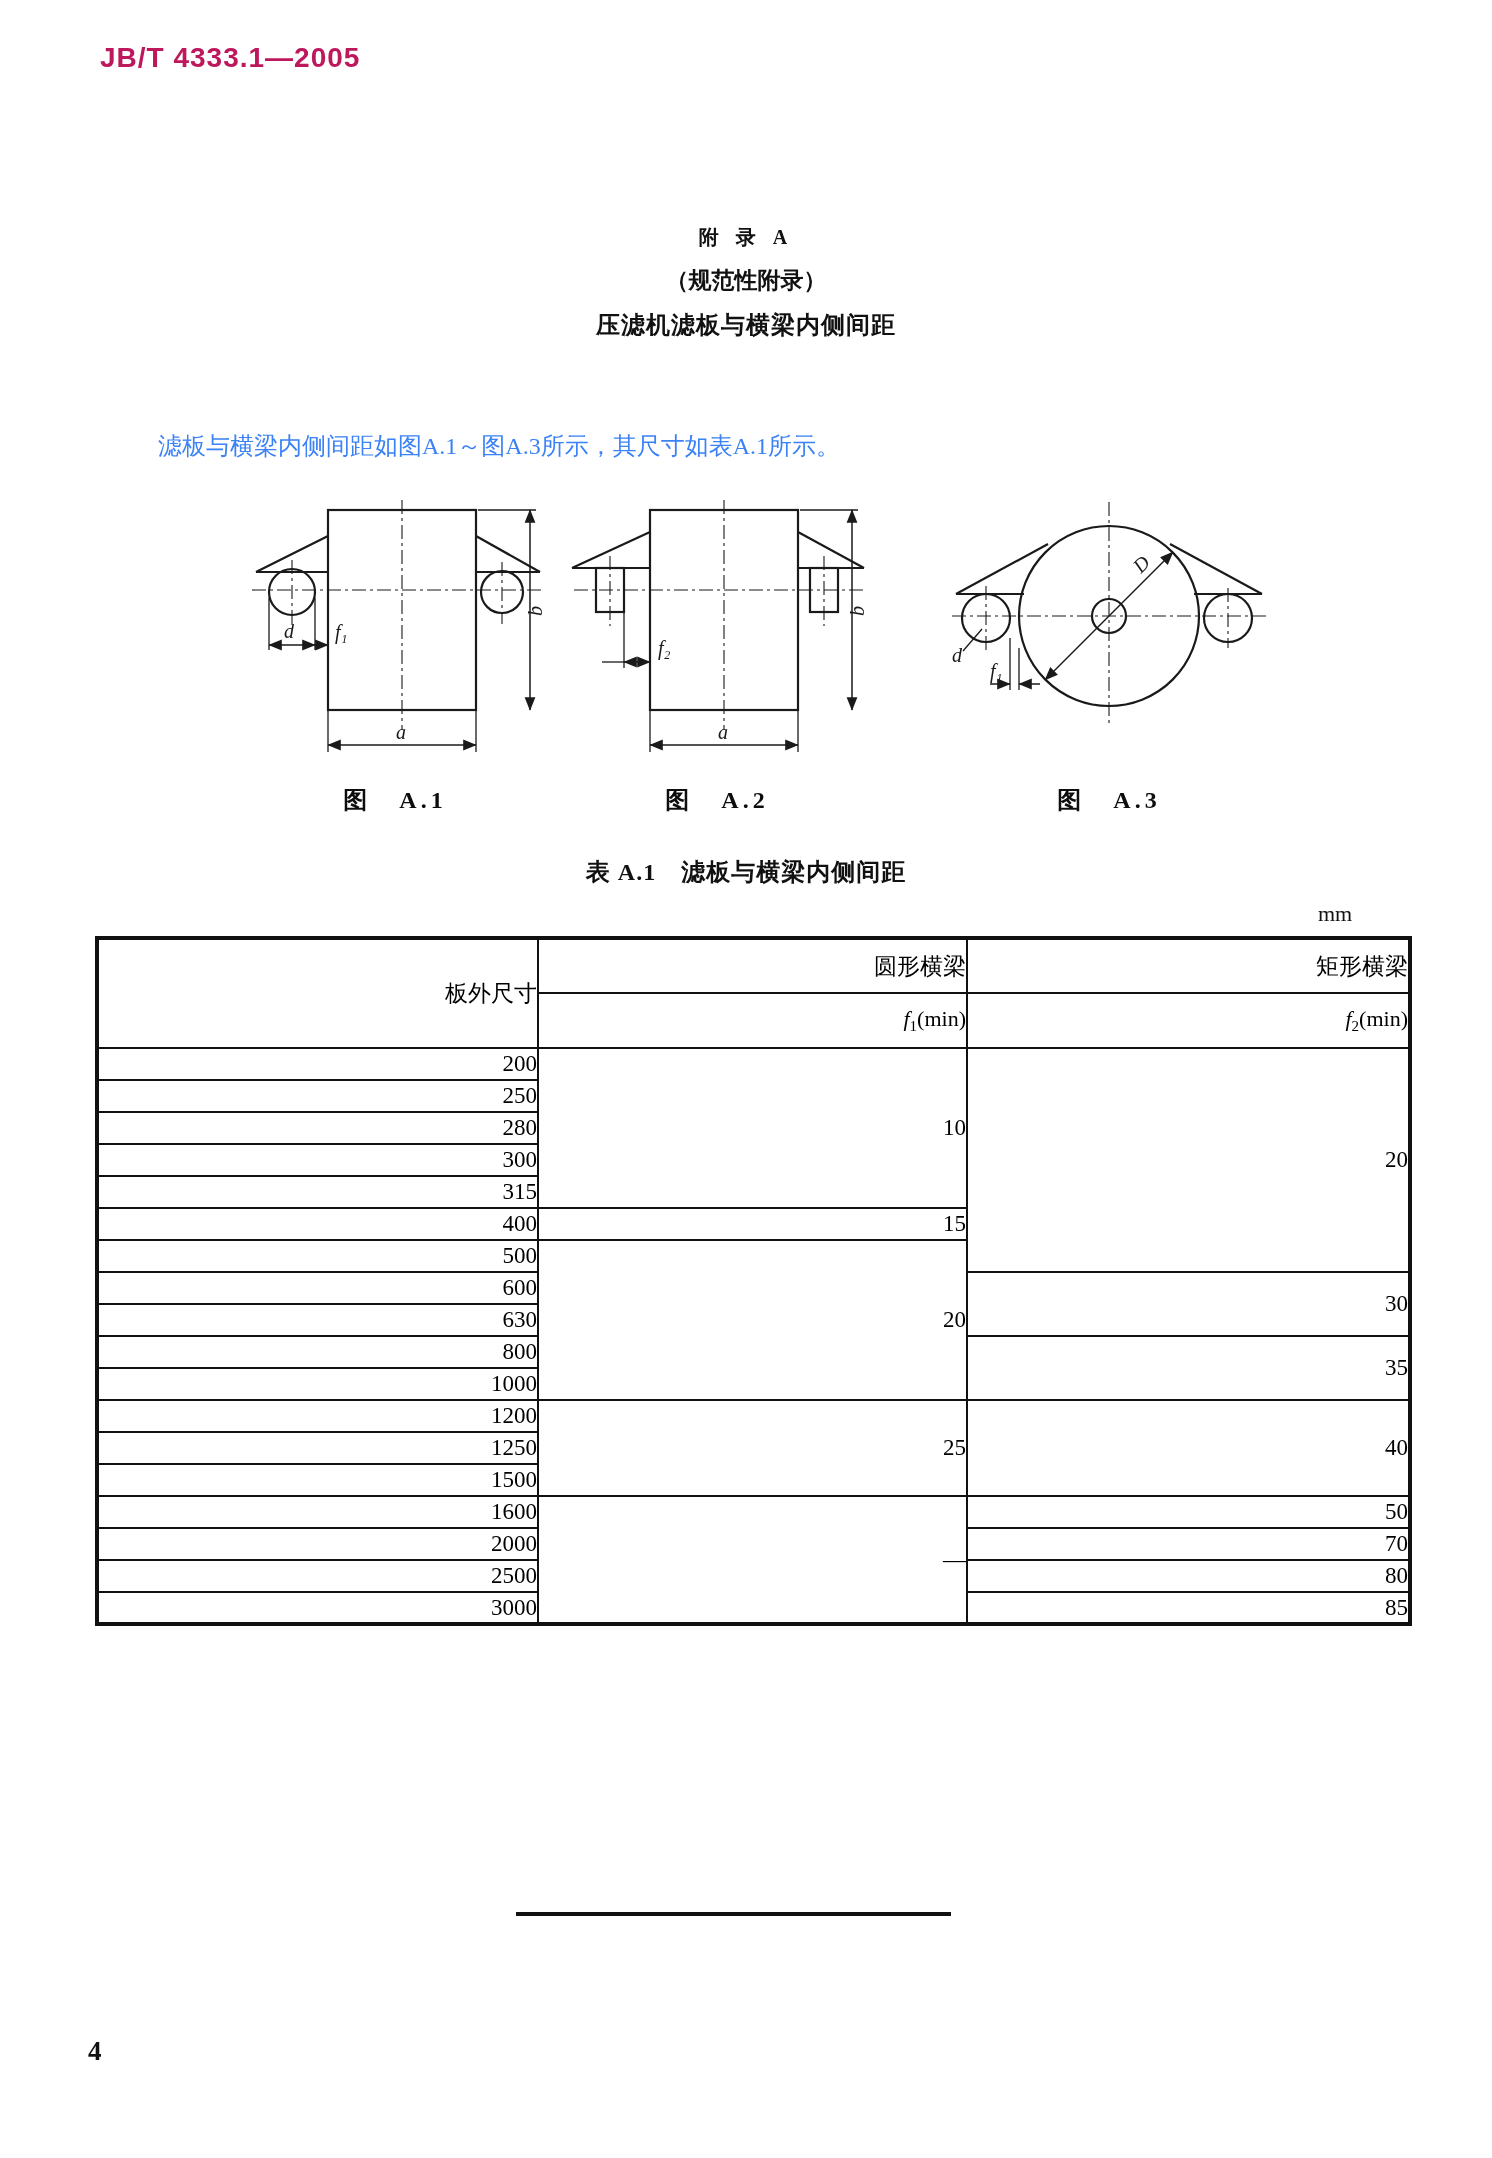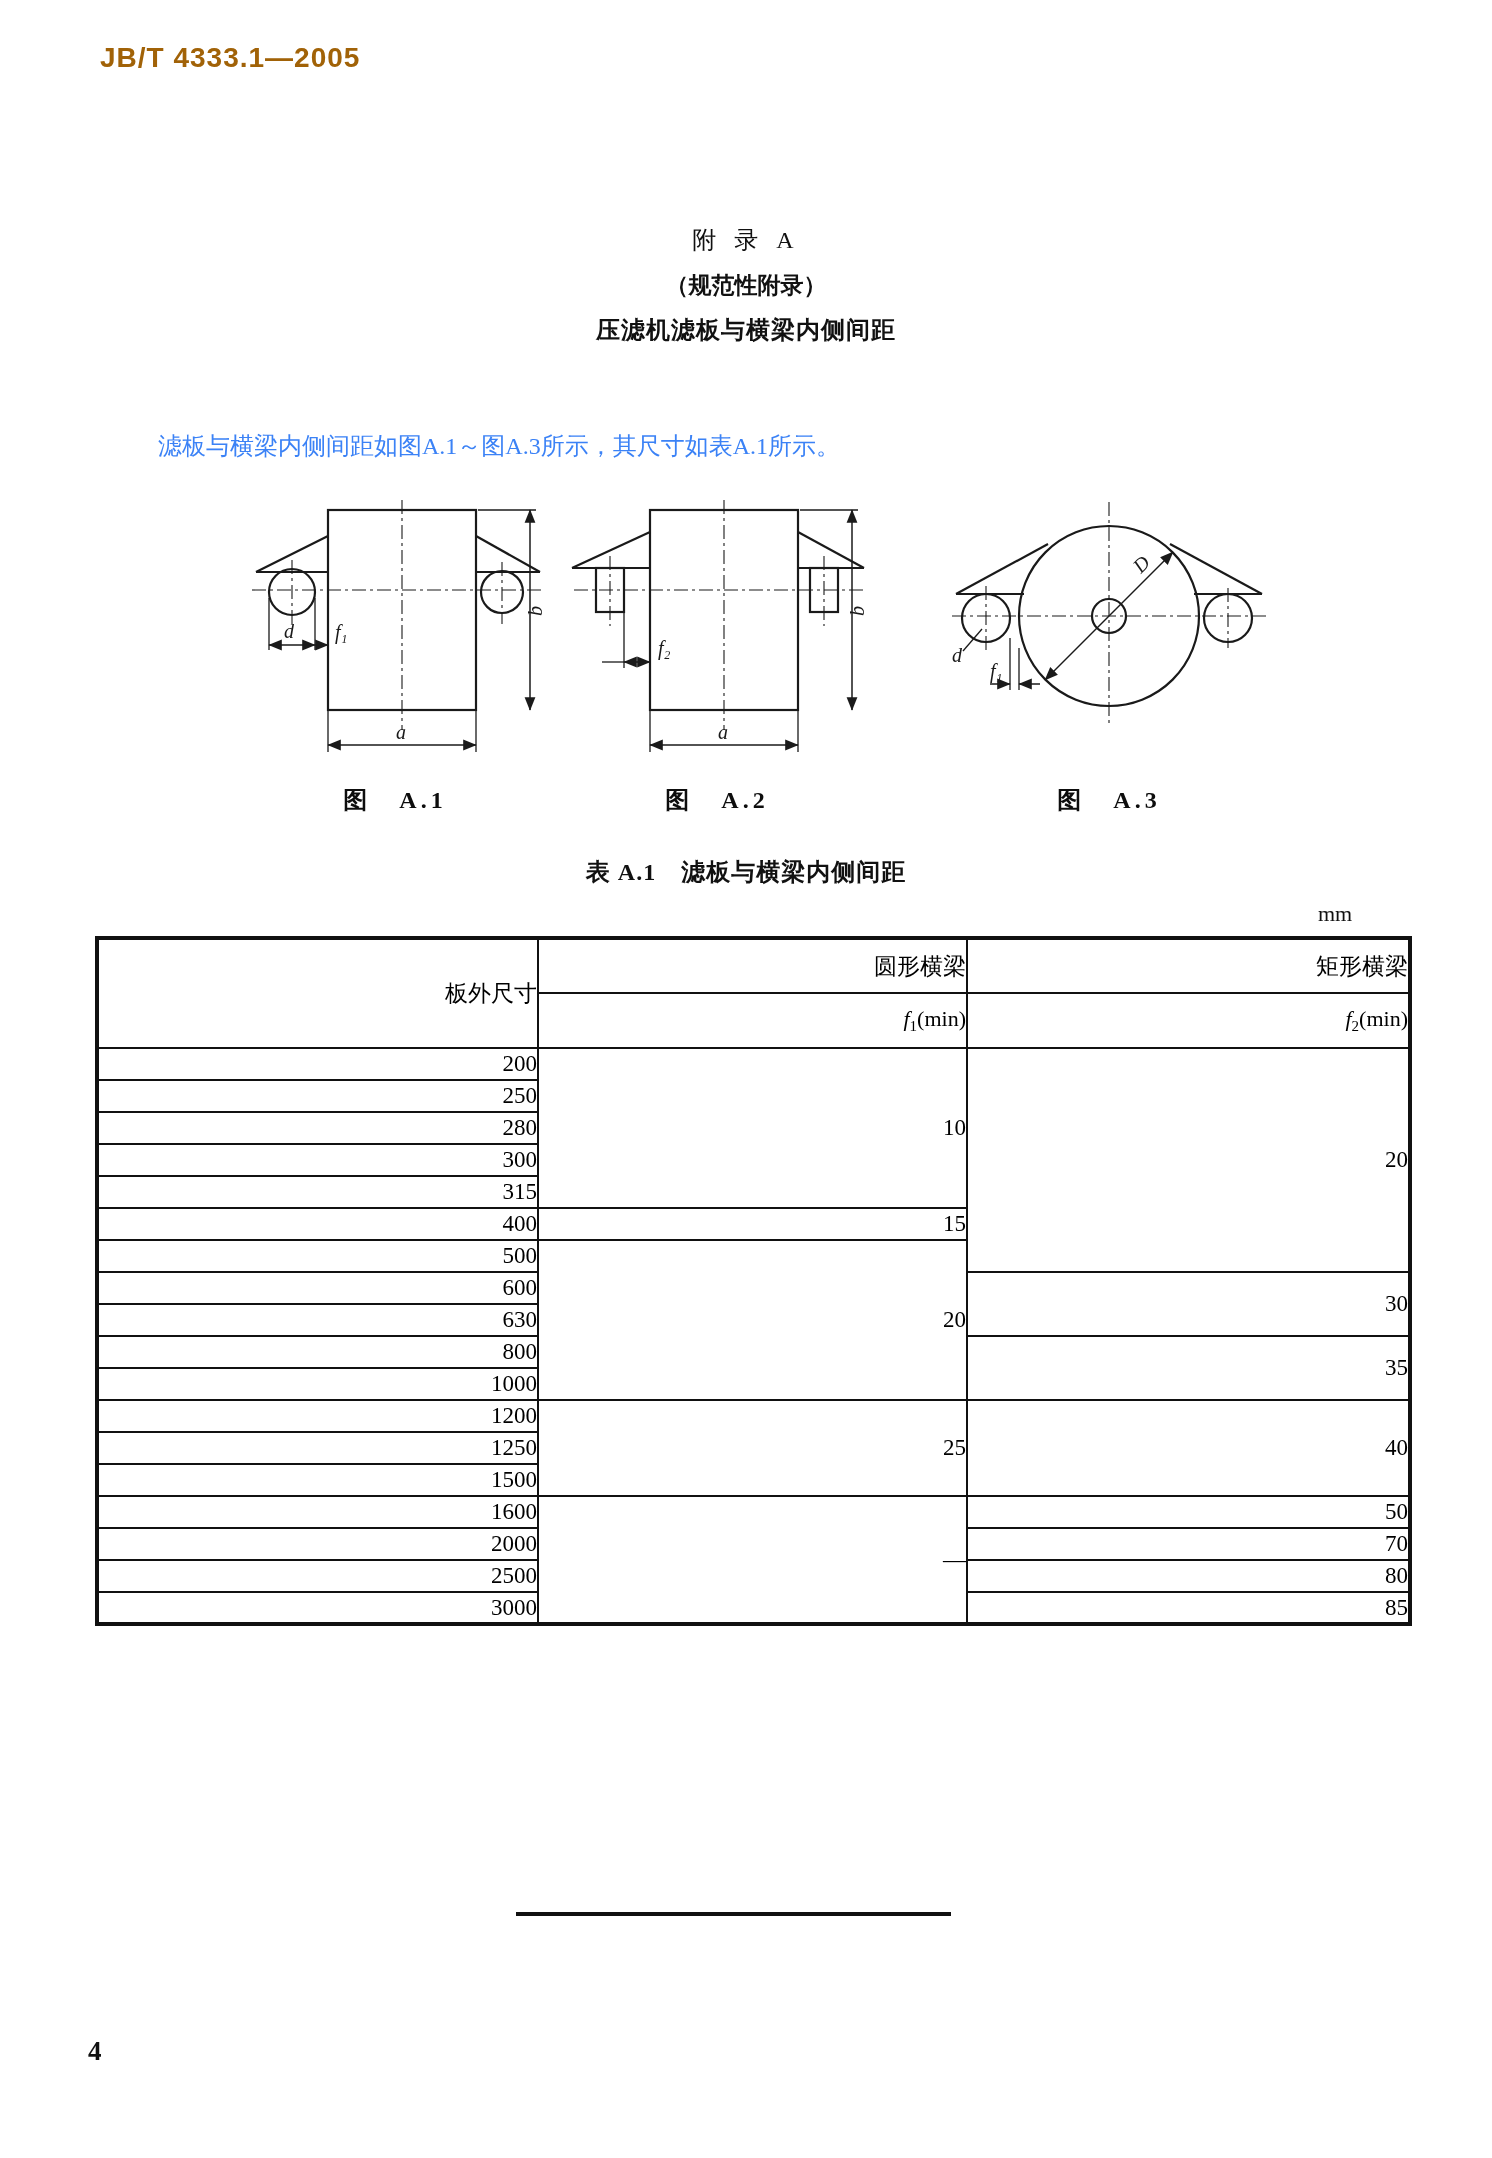--- a/index.html
+++ b/index.html
@@ -4,24 +4,24 @@
 <style>
   * { margin:0; padding:0; box-sizing:border-box; }
   html,body { background:#ffffff; }
   body {
     width:1492px; height:2158px; position:relative;
     font-family:"Liberation Serif", serif; color:#111;
   }
   .std-number {
     position:absolute; top:42px; left:100px;
     font-family:"Liberation Sans", sans-serif;
-    font-weight:bold; font-size:28px; letter-spacing:1px; color:#a16207;
+    font-weight:bold; font-size:28px; letter-spacing:1px; color:#be185d;
   }
   .title-block { position:absolute; top:224px; left:0; width:100%; text-align:center; }
-  .title-block .t1 { font-size:24px; font-weight:normal; letter-spacing:6px; }
+  .title-block .t1 { font-size:20px; font-weight:bold; letter-spacing:6px; }
   .title-block .t2 { font-size:23px; font-weight:bold; margin-top:14px; }
   .title-block .t3 { font-size:24px; font-weight:bold; margin-top:13px; letter-spacing:1px; }
   .intro { position:absolute; top:430px; left:158px; font-size:24px; color:#3b82f6; }
   .figures-row { position:absolute; top:498px; left:190px; display:flex; align-items:flex-start; }
   .figure { display:flex; flex-direction:column; }
   .figure svg { display:block; }
   .fig-caption {
     text-align:center; margin-top:16px;
     font-size:24px; font-weight:bold; letter-spacing:4px; color:#0d0d0d;
   }

